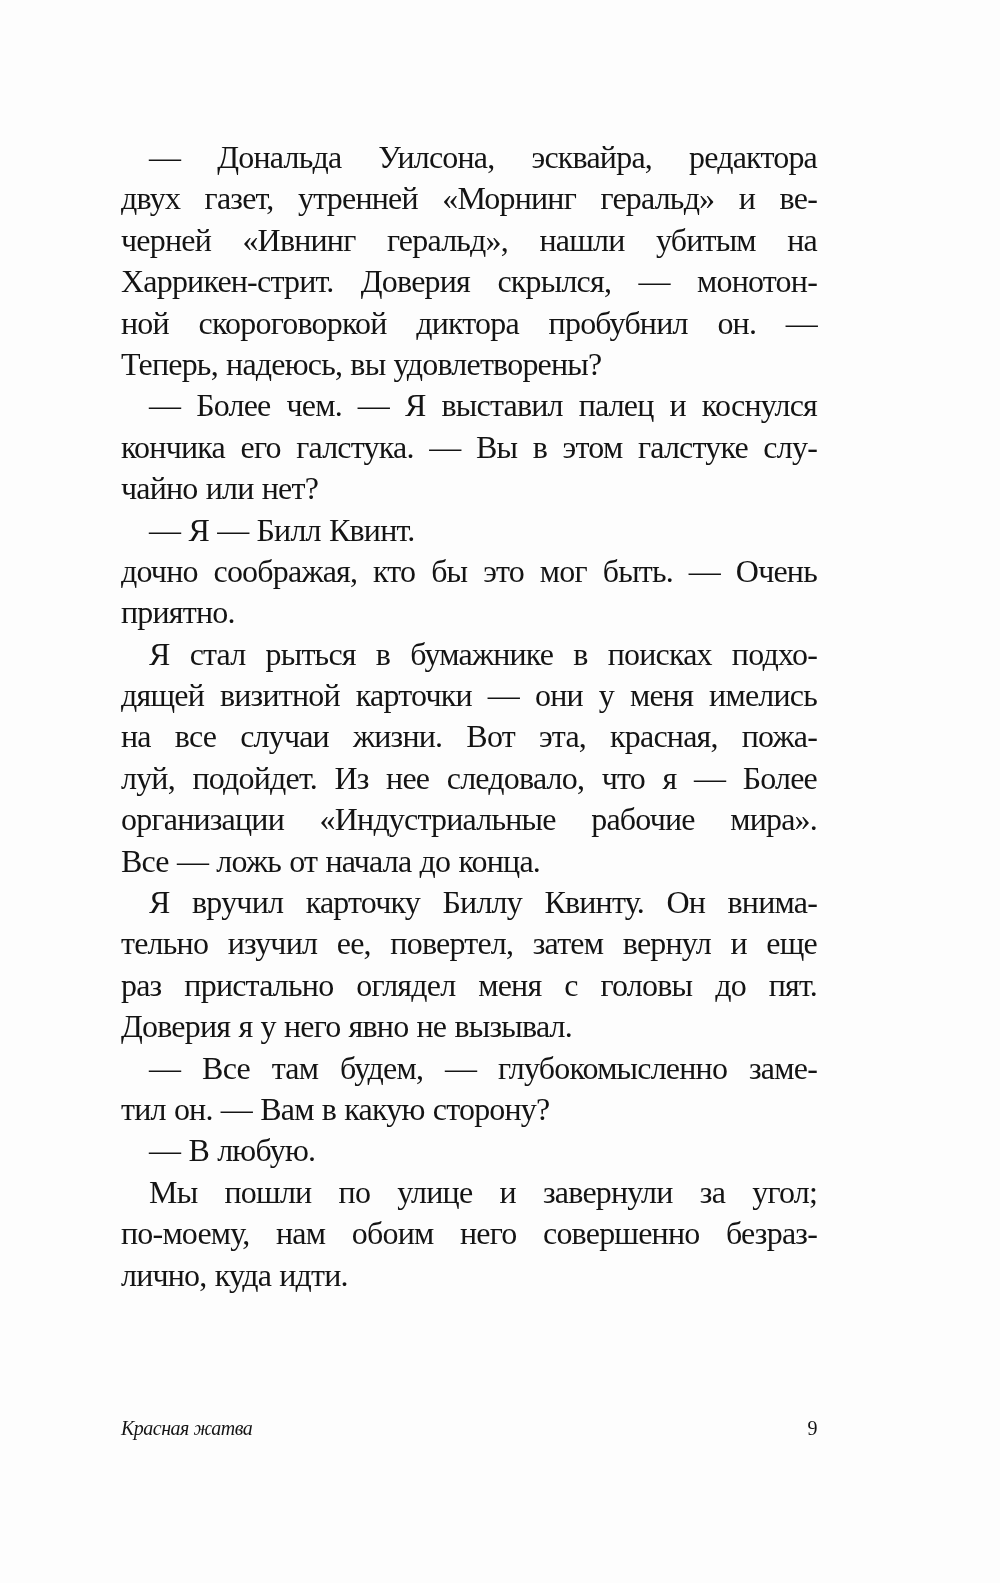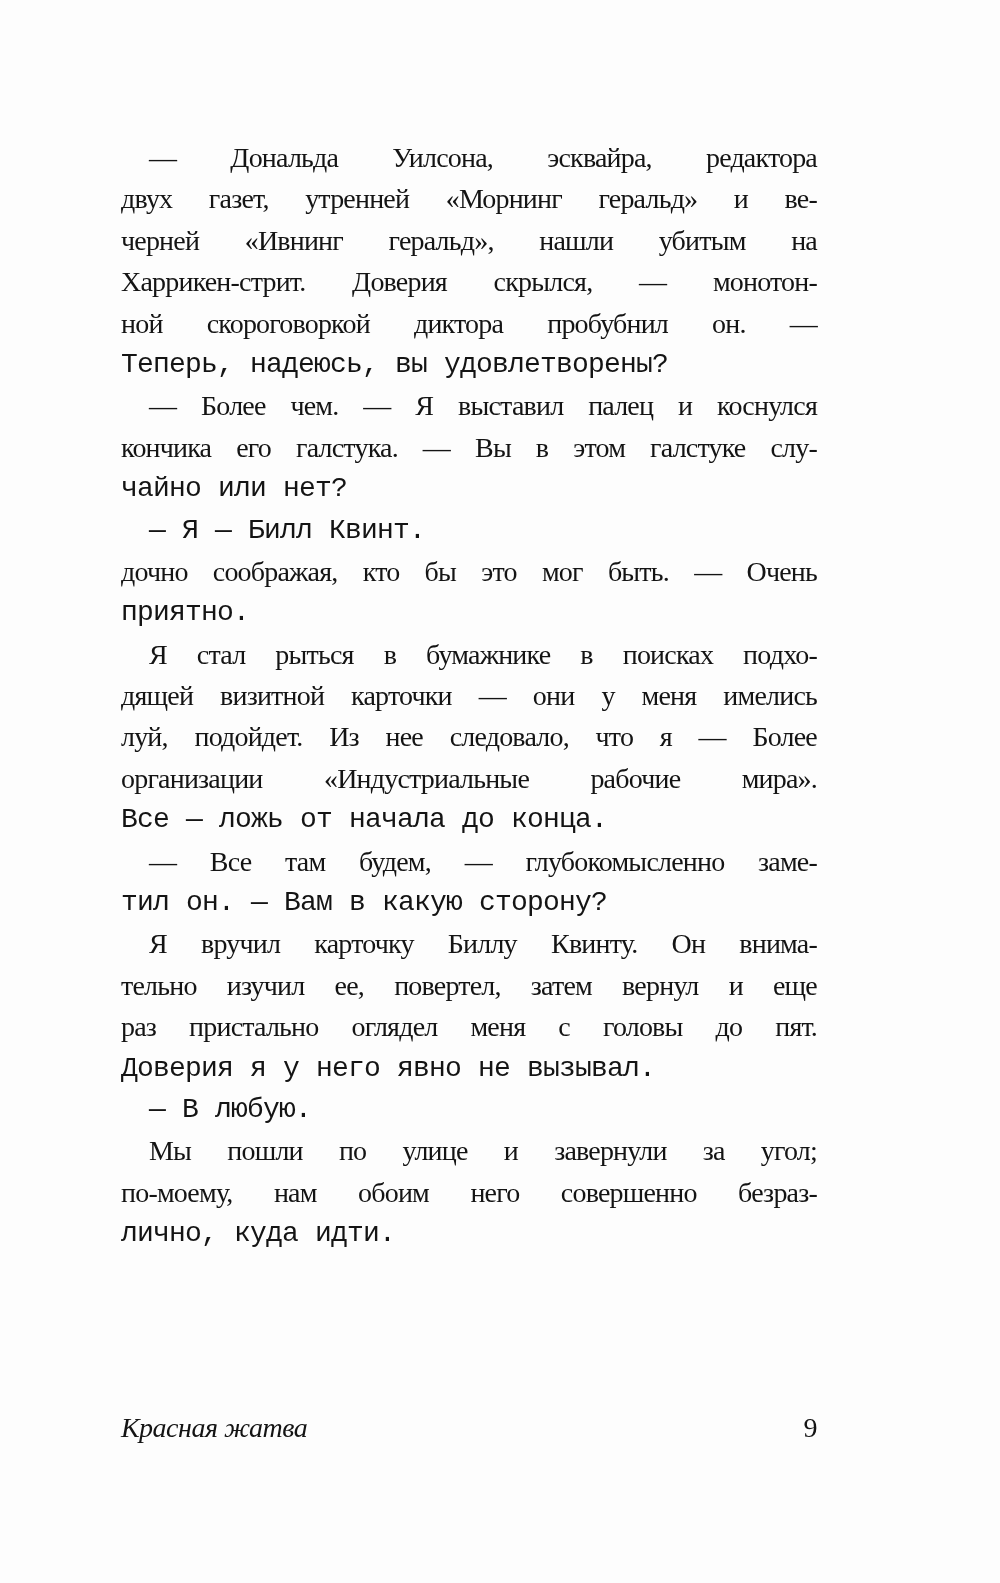--- a/index.html
+++ b/index.html
@@ -21,46 +21,45 @@
     position: absolute;
     left: 121px;
     top: 137px;
     width: 696px;
   }
   .paragraph {
     margin: 0;
     padding: 0;
   }
   .pline {
-    font-size: 28px;
+    font-size: 32px;
     letter-spacing: -0.8px;
     word-spacing: 1px;
     height: 41.4px;
     line-height: 41.4px;
     text-align: justify;
     text-align-last: justify;
     white-space: normal;
     overflow: visible;
   }
   .pline.pfirst {
     text-indent: 28px;
   }
   .pline.plast {
     text-align-last: left;
-    font-family: Liberation Mono, monospace;
   }
   .footer {
     position: absolute;
     left: 121px;
     top: 1410px;
     width: 696px;
     display: flex;
     justify-content: space-between;
     align-items: baseline;
-    font-size: 28px;
+    font-size: 20px;
     line-height: 36px;
     letter-spacing: -0.5px;
   }
   .book-title {
     font-style: italic;
   }
   .page-number {
     font-style: normal;
   }
 </style>
@@ -85,33 +84,34 @@
       <div class="paragraph">
         <div class="pline pfirst plast">— Я — Билл Квинт.</div>
       </div>
       <div class="paragraph">
         <div class="pline">дочно соображая, кто бы это мог быть. — Очень</div>
         <div class="pline plast">приятно.</div>
       </div>
       <div class="paragraph">
         <div class="pline pfirst">Я стал рыться в бумажнике в поисках подхо-</div>
         <div class="pline">дящей визитной карточки — они у меня имелись</div>
+        <div class="pline">на все случаи жизни. Вот эта, красная, пожа-</div>
         <div class="pline">луй, подойдет. Из нее следовало, что я — Более</div>
         <div class="pline">организации «Индустриальные рабочие мира».</div>
         <div class="pline plast">Все — ложь от начала до конца.</div>
-      </div>
-      <div class="paragraph">
-        <div class="pline pfirst">— Все там будем, — глубокомысленно заме-</div>
-        <div class="pline plast">тил он. — Вам в какую сторону?</div>
       </div>
       <div class="paragraph">
         <div class="pline pfirst">Я вручил карточку Биллу Квинту. Он внима-</div>
         <div class="pline">тельно изучил ее, повертел, затем вернул и еще</div>
         <div class="pline">раз пристально оглядел меня с головы до пят.</div>
         <div class="pline plast">Доверия я у него явно не вызывал.</div>
+      </div>
+      <div class="paragraph">
+        <div class="pline pfirst">— Все там будем, — глубокомысленно заме-</div>
+        <div class="pline plast">тил он. — Вам в какую сторону?</div>
       </div>
       <div class="paragraph">
         <div class="pline pfirst plast">— В любую.</div>
       </div>
       <div class="paragraph">
         <div class="pline pfirst">Мы пошли по улице и завернули за угол;</div>
         <div class="pline">по-моему, нам обоим него совершенно безраз-</div>
         <div class="pline plast">лично, куда идти.</div>
       </div>
     </div>

